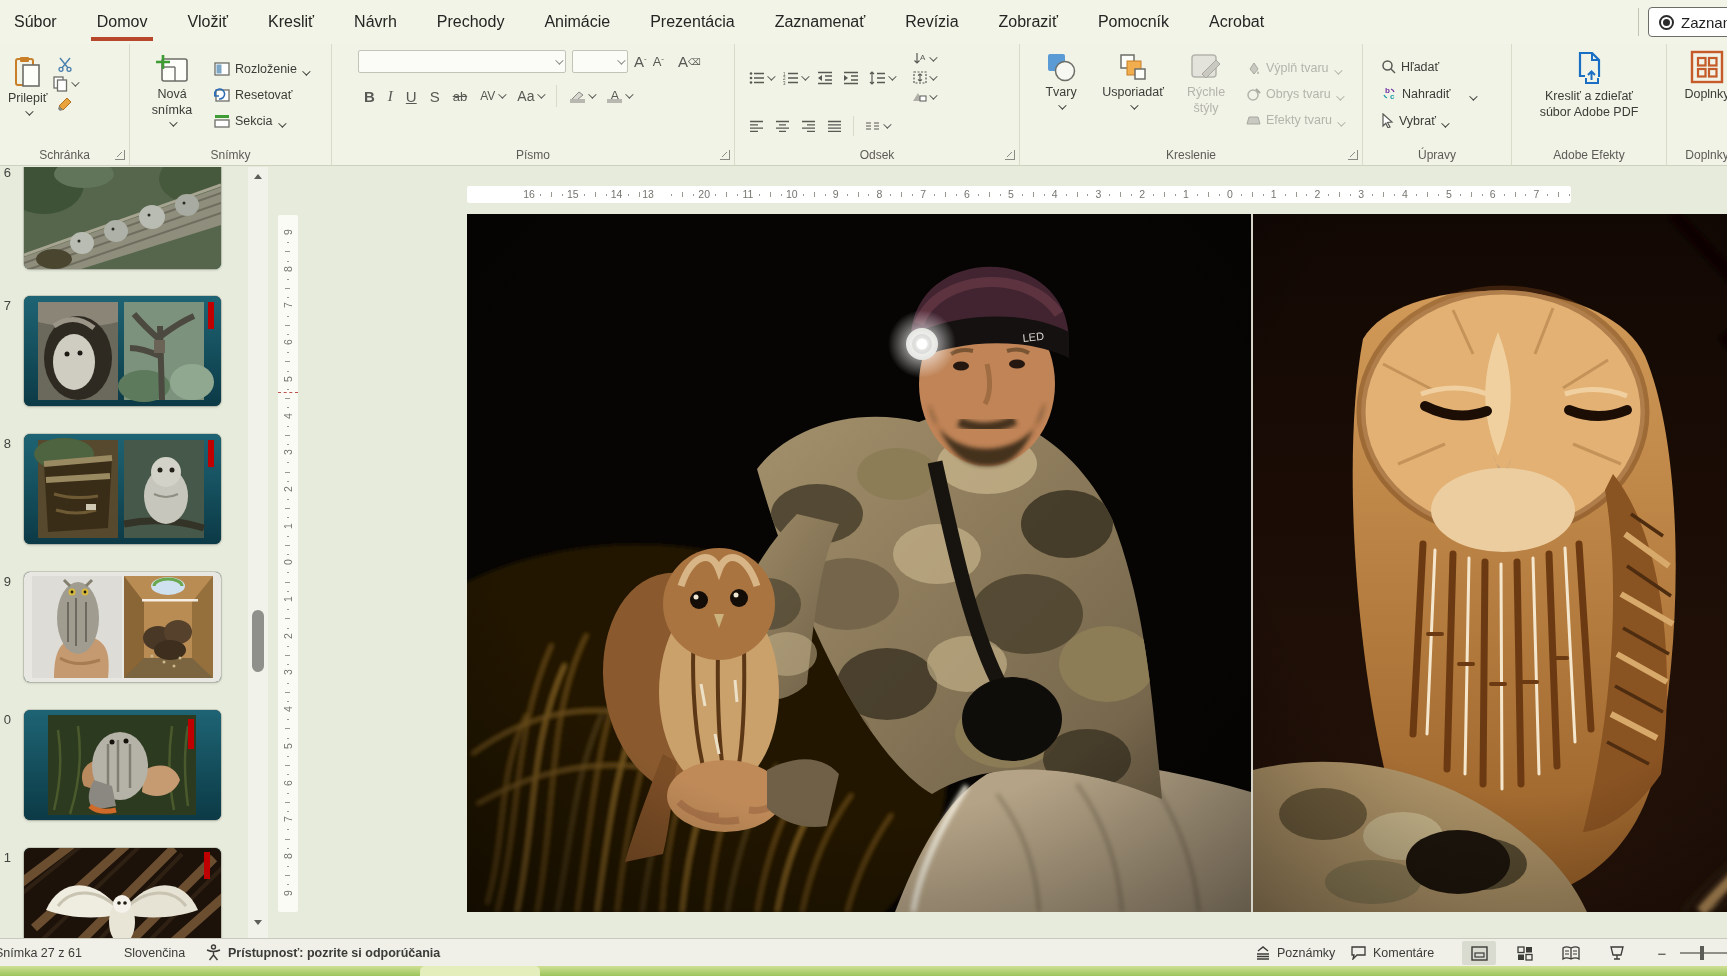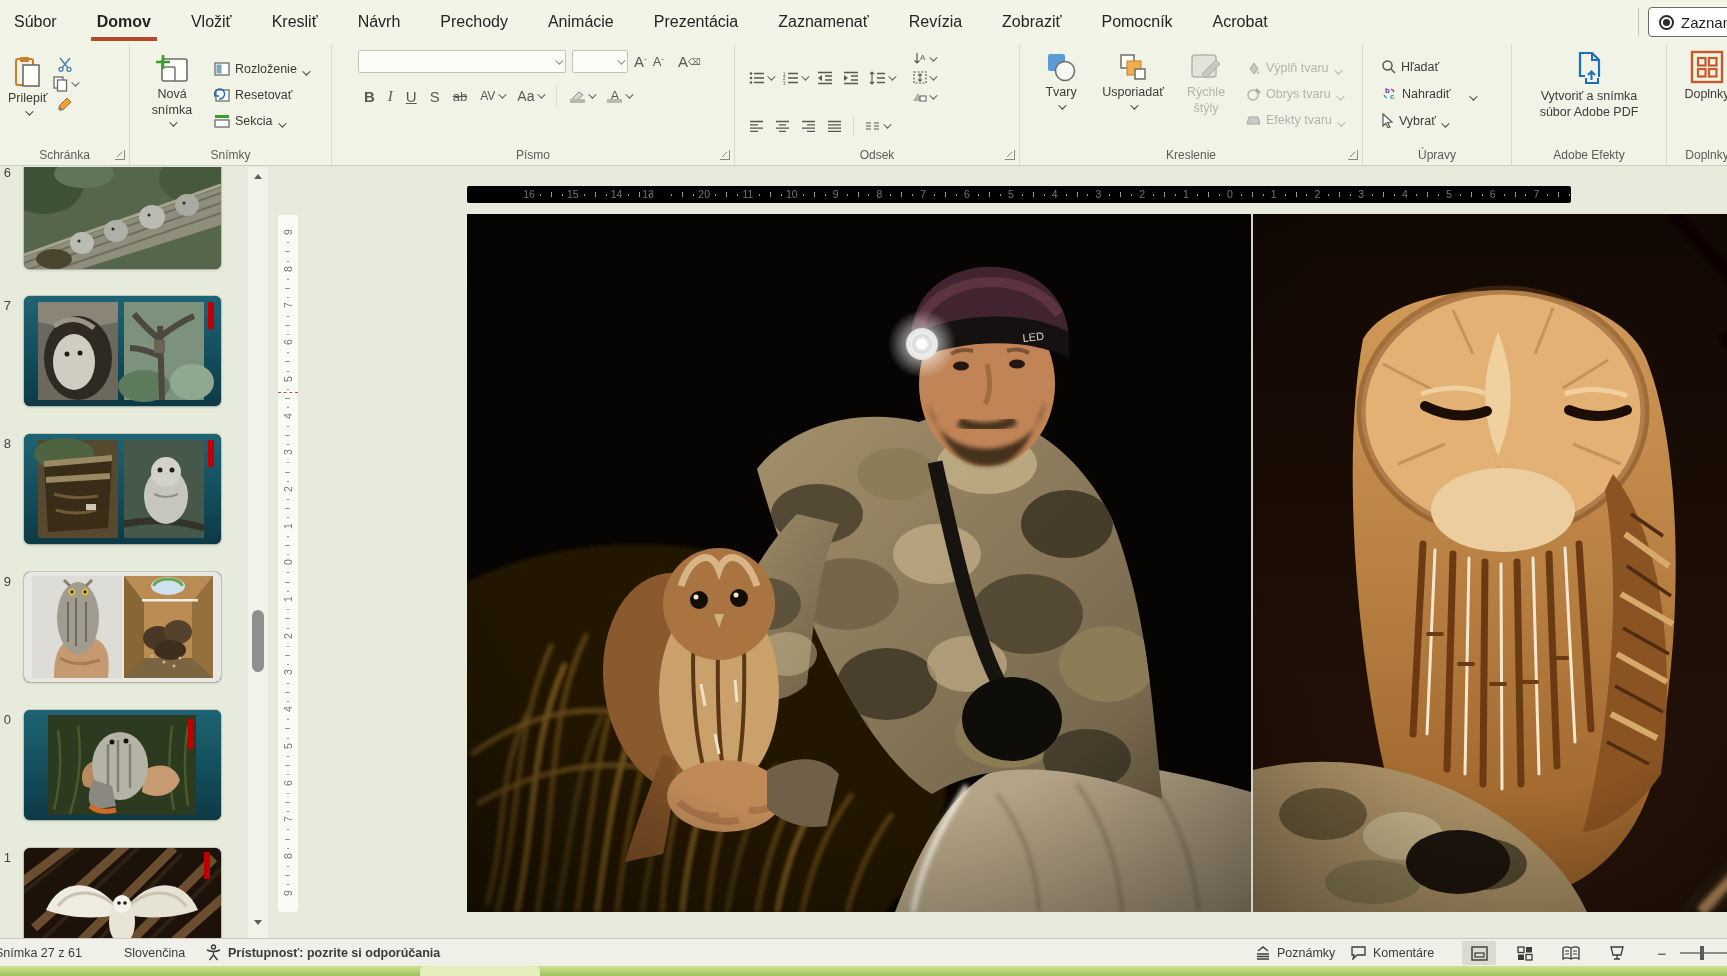--- a/index.html
+++ b/index.html
@@ -8,21 +8,21 @@
     --accent:#b7472a; --txt:#2b2b28;
   }
   *{box-sizing:border-box; margin:0; padding:0;}
   html,body{width:1727px;height:976px;overflow:hidden;}
   body{font-family:"Liberation Sans",sans-serif;color:var(--txt);background:var(--bg-canvas);position:relative;}
 
   
   .titlebar{position:absolute;left:0;top:0;width:1727px;height:44px;background:var(--bg-top);display:flex;align-items:stretch;}
   .menu-item{position:relative;display:flex;align-items:center;padding:0 20px;font-size:16px;color:#252523;cursor:default;white-space:nowrap;}
   .menu-item:first-child{margin-left:-6px;}
-  .menu-item.active{font-weight:bold;}
+  .menu-item.active{font-weight:normal;}
   .menu-item.active::after{content:"";position:absolute;left:14px;right:14px;bottom:3px;height:4px;background:var(--accent);}
   .record-btn{position:absolute;left:1648px;top:7px;height:30px;width:140px;background:#fff;border:1px solid #6d6d68;border-radius:4px;display:flex;align-items:center;gap:7px;padding:0 10px;font-size:15px;color:#1f1f1f;}
   .rec-ic{width:15px;height:15px;border:2px solid #2b2b2b;border-radius:50%;display:flex;align-items:center;justify-content:center;flex:none;}
   .rec-ic::after{content:"";width:7px;height:7px;background:#2b2b2b;border-radius:50%;}
   .tb-sep{position:absolute;left:1638px;top:8px;width:1px;height:28px;background:#c2c4b4;}
 
   
   .ribbon{position:absolute;left:0;top:44px;width:1727px;height:122px;background:var(--bg-ribbon);border-bottom:1px solid #cdd1bd;display:flex;}
   .group{position:relative;height:100%;border-right:1px solid var(--divider);flex:none;}
   .group-label{position:absolute;bottom:3px;left:0;right:0;text-align:center;font-size:12px;color:var(--label);white-space:nowrap;}
@@ -39,21 +39,21 @@
 
   
   .workspace{position:absolute;left:0;top:167px;width:1727px;height:771px;background:var(--bg-canvas);overflow:hidden;}
   .thumb{position:absolute;left:24px;width:197px;height:110px;border-radius:6px;overflow:hidden;box-shadow:0 0 0 1px rgba(0,0,0,.12),0 1px 3px rgba(0,0,0,.18);background:#123c48;}
   .thumb svg{display:block;width:100%;height:100%;}
   .slide-num{position:absolute;left:-9px;width:20px;font-size:13px;color:#43433f;text-align:right;}
   .tscroll{position:absolute;left:248px;top:0;width:20px;height:771px;background:#f1f2ea;}
   .tscroll .arrow{position:absolute;left:4px;width:12px;height:12px;color:#5f5f5a;}
   .tscroll .tthumb{position:absolute;left:4px;width:12px;border-radius:6px;background:#8f8f8b;}
 
-  .hruler{position:absolute;left:467px;top:19px;width:1104px;height:17px;background:#000000;border-radius:2px;overflow:hidden;}
+  .hruler{position:absolute;left:467px;top:19px;width:1104px;height:17px;background:#ffffff;border-radius:2px;overflow:hidden;}
   .hruler span{position:absolute;top:2px;font-size:10.5px;color:#75756f;transform:translateX(-50%);}
   .hruler i{position:absolute;top:6px;width:1px;height:5px;background:#9a9a92;}
   .hruler i.dot{height:2px;top:8px;}
   .vruler{position:absolute;left:278px;top:48px;width:20px;height:697px;background:#fafbf5;border-radius:2px;overflow:hidden;}
   .vruler span{position:absolute;left:3px;font-size:10.5px;color:#75756f;transform:rotate(270deg);transform-origin:center;width:14px;text-align:center;}
   .vruler i{position:absolute;left:7px;height:1px;width:5px;background:#9a9a92;}
   .vruler i.dot{width:2px;left:9px;}
   .ruler-guide{position:absolute;left:278px;top:225px;width:20px;height:0;border-top:1.5px dashed #c0504d;}
 
   .slide{position:absolute;left:467px;top:47px;width:1260px;height:698px;background:#000;display:flex;}
@@ -405,21 +405,21 @@
 
   <div class="group" style="width:155px;">
     <div class="bigbtn" style="padding-top:8px;">
       <svg class="ic" width="28" height="34" viewBox="0 0 28 34">
         <path d="M5 1 L17 1 L24 8 L24 24 L5 24 Z" fill="none" stroke="#1a6fc4" stroke-width="2.2"></path>
         <path d="M17 1 L17 8 L24 8" fill="none" stroke="#1a6fc4" stroke-width="2"></path>
         <rect x="10" y="18" width="13" height="12" fill="#f0f3e5" stroke="none"></rect>
         <path d="M16.5 28 L16.5 20 M13 23 L16.5 19.5 L20 23" fill="none" stroke="#1a6fc4" stroke-width="2"></path>
         <path d="M11 26 L11 31 L23 31 L23 26" fill="none" stroke="#1a6fc4" stroke-width="2"></path>
       </svg>
-      <span>Vytvoriť a snímka</span>
+      <span>Kresliť a zdieľať</span>
       <span style="margin-top:-3px;">súbor Adobe PDF</span>
     </div>
     <div class="group-label">Adobe Efekty</div>
   </div>
 
   <div class="group" style="width:80px;border-right:none;">
     <div class="bigbtn" style="padding-top:6px;">
       <svg class="ic" width="34" height="34" viewBox="0 0 34 34">
         <rect x="2" y="2" width="30" height="30" fill="none" stroke="#c55a2b" stroke-width="2.4"></rect>
         <rect x="8" y="8" width="7.5" height="7.5" fill="none" stroke="#c55a2b" stroke-width="2.2"></rect>

